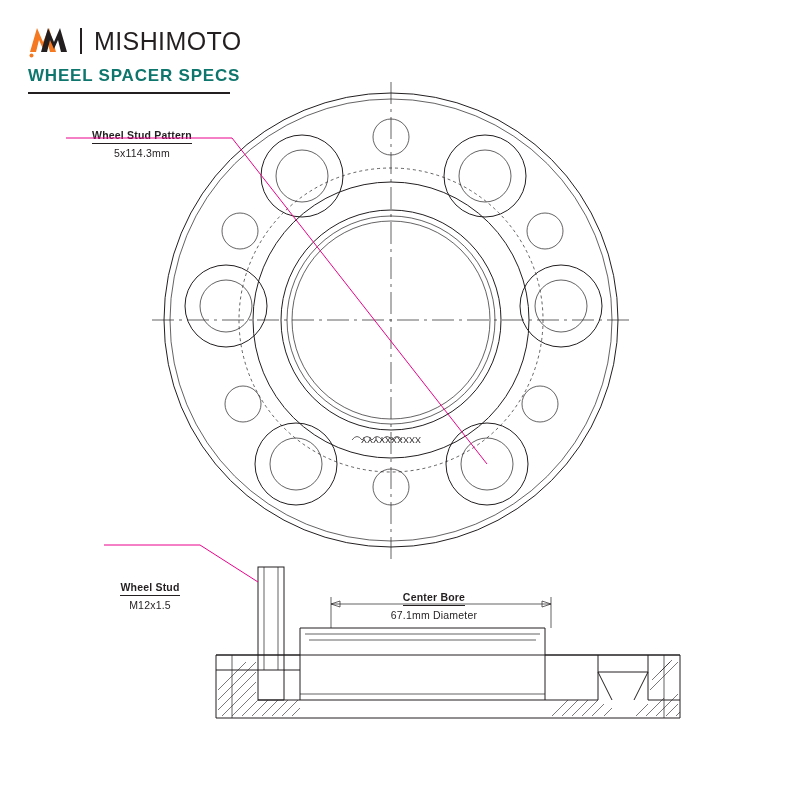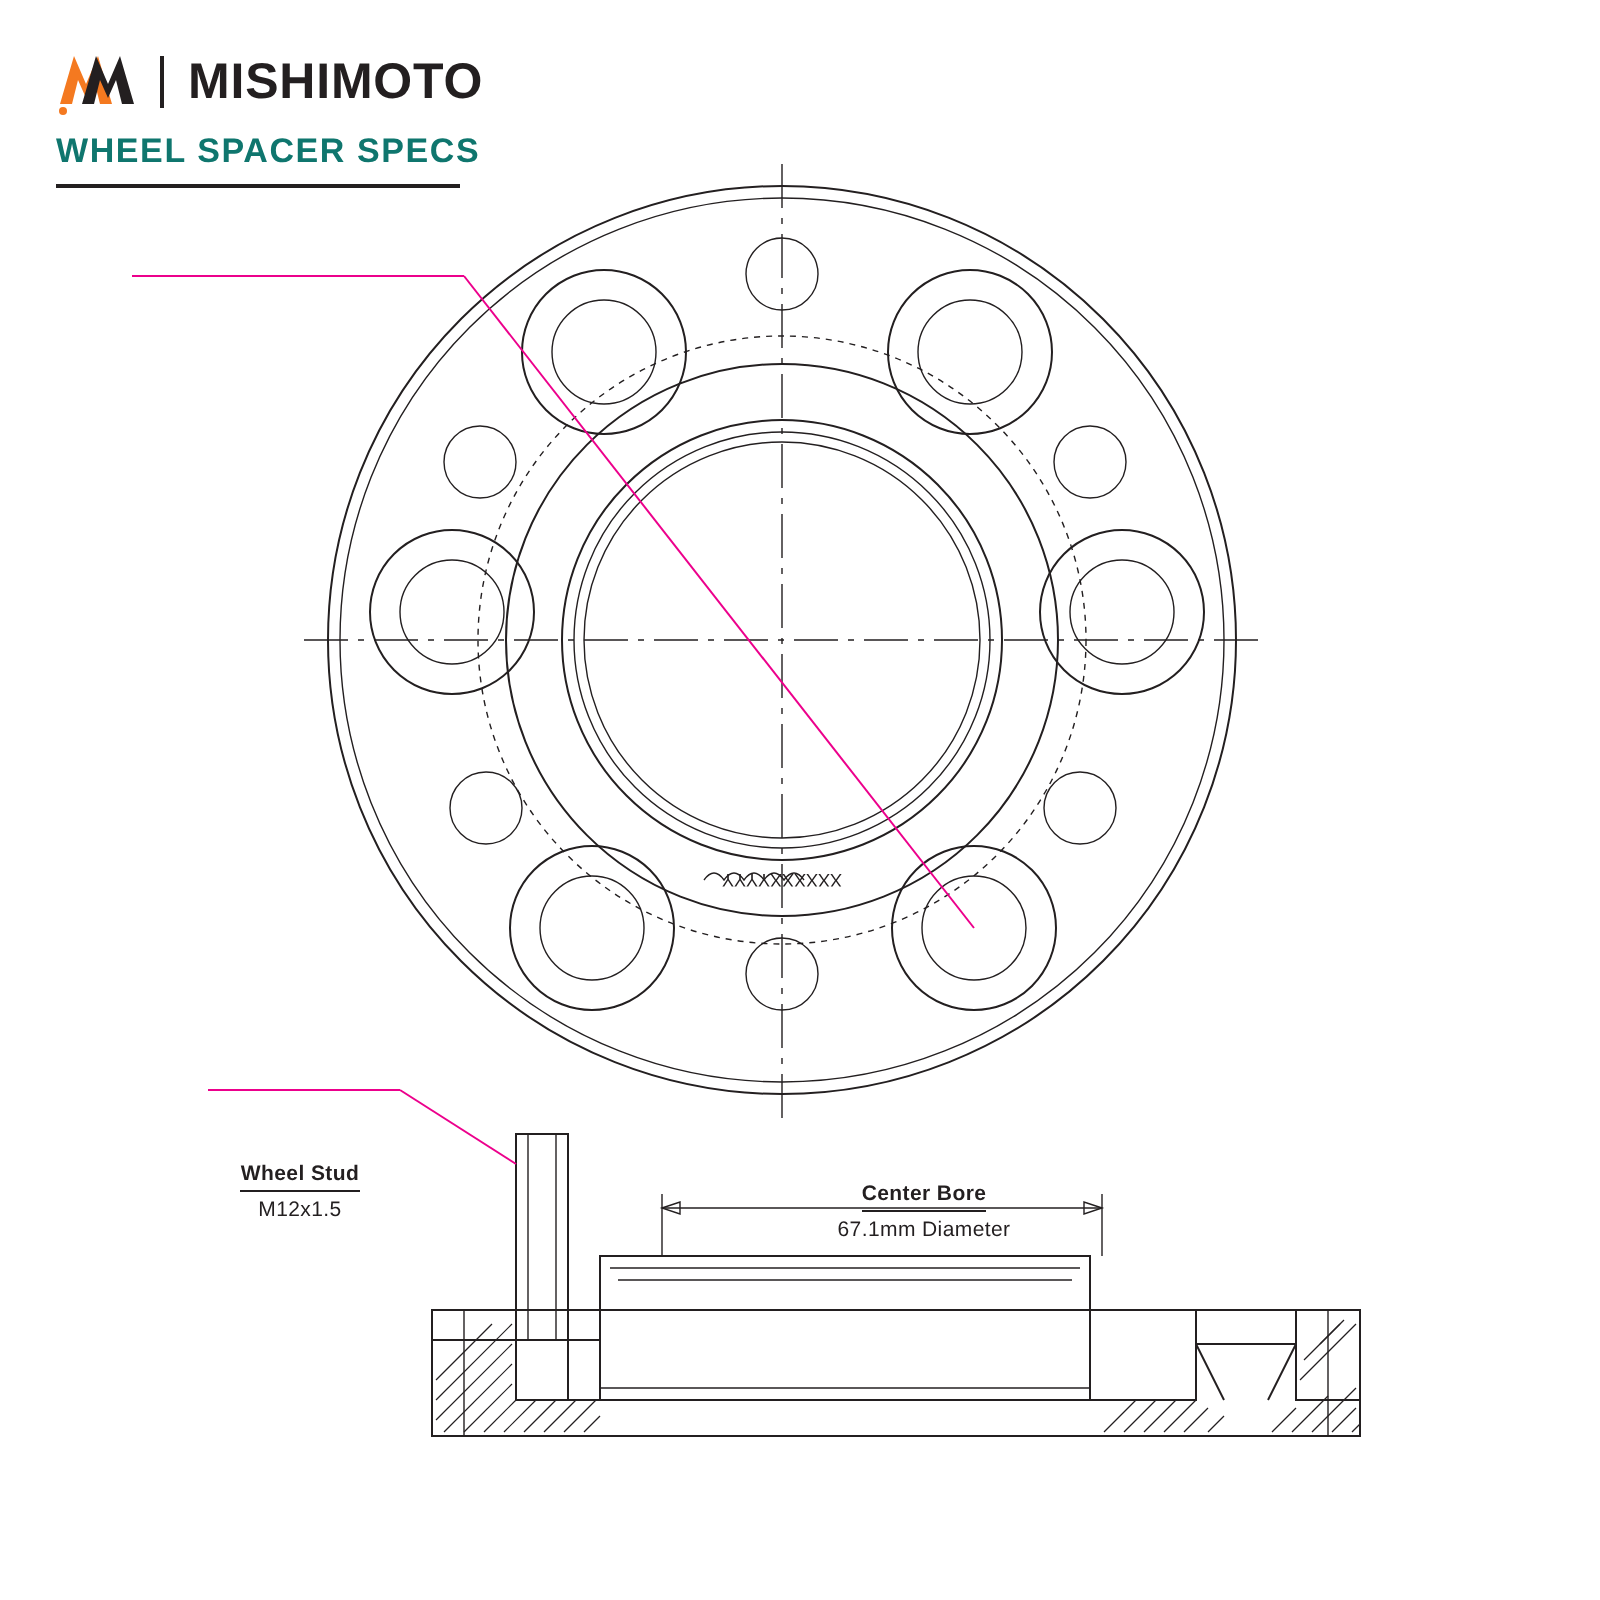--- a/index.html
+++ b/index.html
@@ -37,21 +37,21 @@
     position: relative;
   }
   .brand-divider {
     width: 2px;
     height: 26px;
     background: #231f20;
     margin: 0 2px;
   }
   .brand-name {
     font-size: 25px;
-    font-weight: bold;
+    font-weight: normal;
     letter-spacing: 0.4px;
     color: #231f20;
     line-height: 1;
     white-space: nowrap;
   }
   .subtitle {
     position: absolute;
     left: 28px;
     top: 66px;
     font-size: 17px;
@@ -117,27 +117,31 @@
         <circle cx="3.5" cy="31.5" r="2" fill="#f47920"></circle>
       </svg>
     </div>
     <div class="brand-divider"></div>
     <div class="brand-name">MISHIMOTO</div>
   </div>
 
   <div class="subtitle">WHEEL SPACER SPECS</div>
   <div class="header-rule"></div>
 
+  <div class="callout" style="left:82px; top:125px; width:120px;">
+    <div class="title ul">Wheel Stud Pattern</div>
+    <div class="value">5x114.3mm</div>
+  </div>
 
   <div class="callout" style="left:105px; top:533px; width:90px;margin-top:44px;">
     <div class="title ul">Wheel Stud</div>
     <div class="value">M12x1.5</div>
   </div>
 
-  <div class="callout" style="left:404px; top:587px; width:116px;">
+  <div class="callout" style="left:376px; top:587px; width:116px;">
     <div class="title ul">Center Bore</div>
     <div class="value">67.1mm Diameter</div>
   </div>
 
   <svg style="position:absolute;left:0;top:0;" width="800" height="800" viewBox="0 0 800 800">
 
     <g>
 
       <circle class="ln" cx="391" cy="320" r="227"></circle>
       <circle class="ln-thin" cx="391" cy="320" r="221"></circle>

